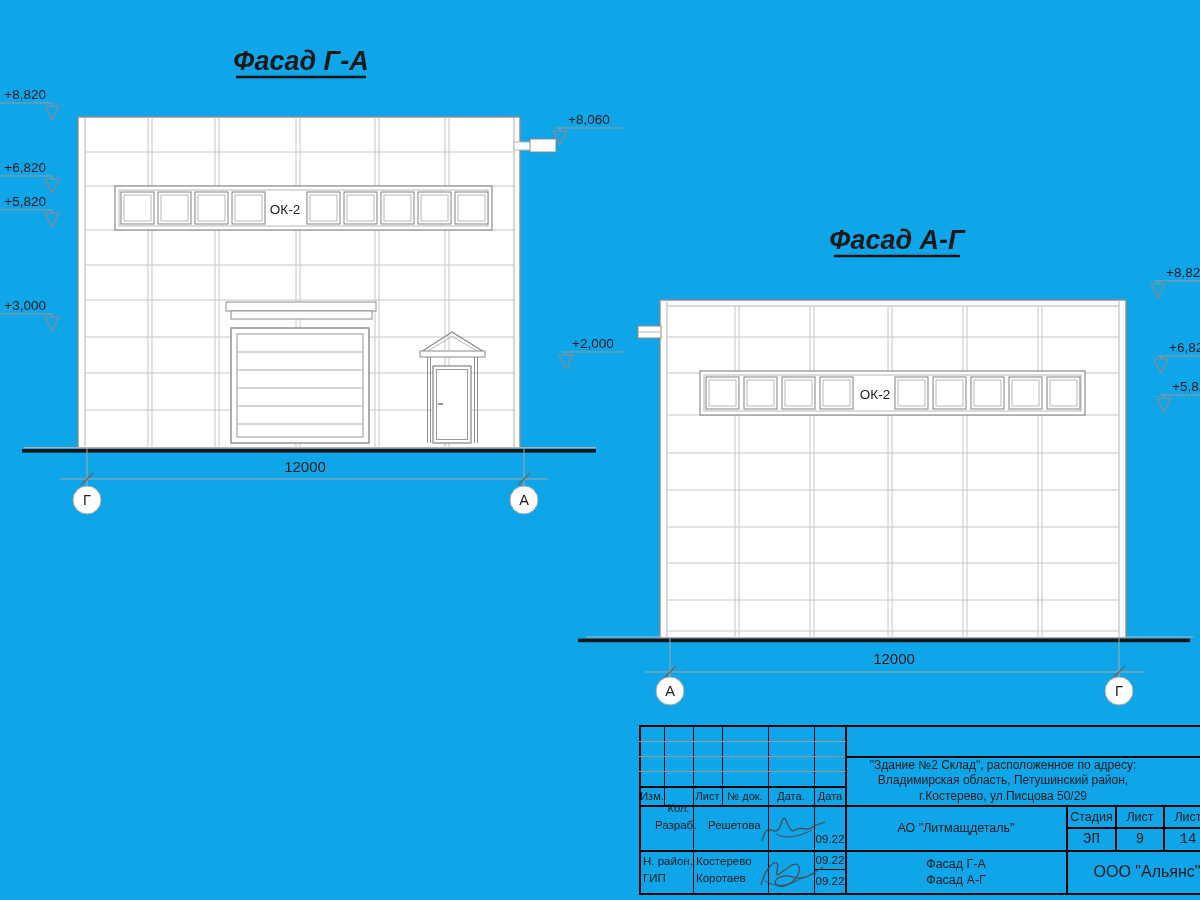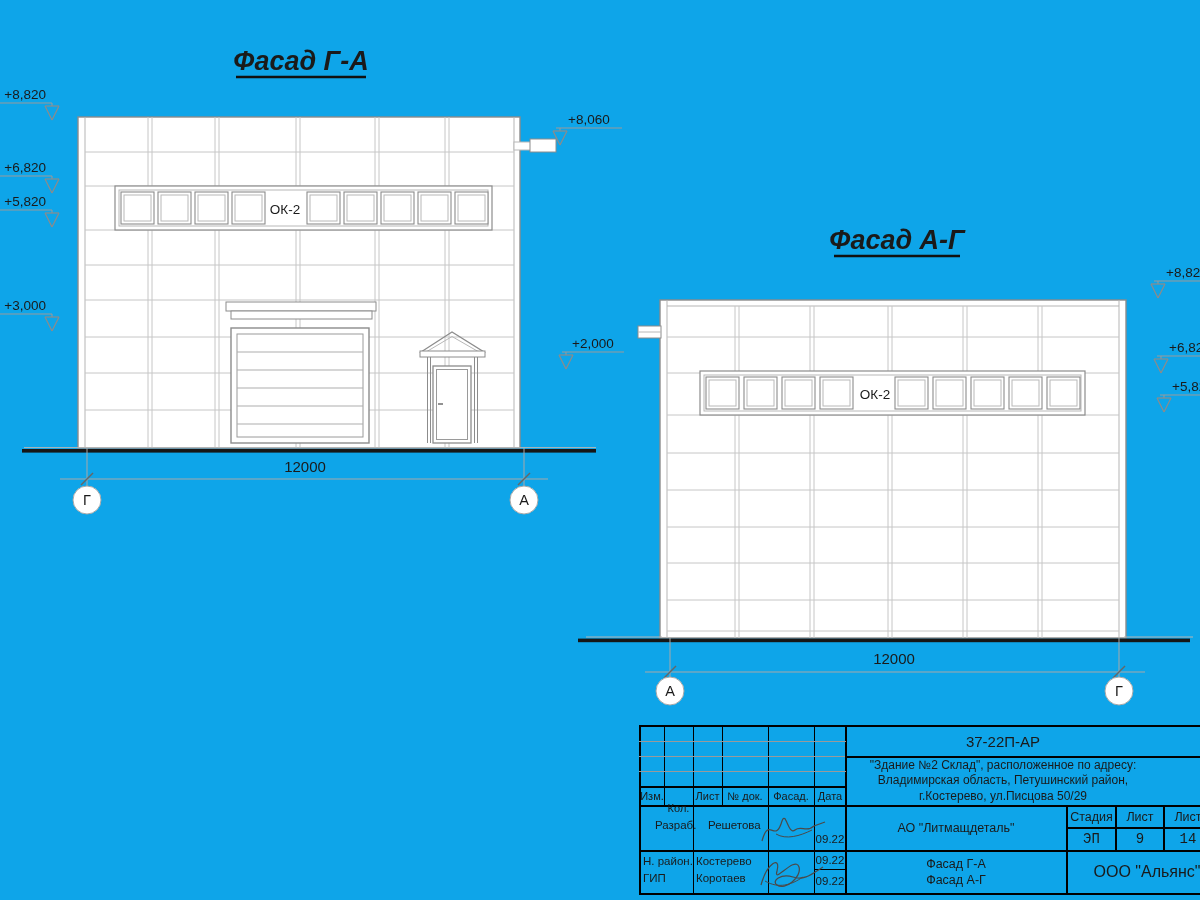--- a/index.html
+++ b/index.html
@@ -286,21 +286,21 @@
   <div class="ln" style="left:206px;top:31px;width:355px;height:2px;"></div>
   <div class="ln" style="left:0;top:80px;width:561px;height:2px;"></div>
   <div class="ln" style="left:427px;top:102px;width:134px;height:2px;"></div>
   <div class="ln" style="left:0;top:125px;width:561px;height:2px;"></div>
   <div class="ln" style="left:175px;top:144px;width:32px;height:1px;"></div>
 
   <div class="cell f11" style="left:1px;top:62px;width:24px;height:18px;">Изм.</div>
   <div class="cell f11" style="left:25px;top:74px;width:29px;height:18px;">Кол.</div>
   <div class="cell f11" style="left:54px;top:62px;width:29px;height:18px;">Лист</div>
   <div class="cell f11" style="left:83px;top:62px;width:46px;height:18px;">№ док.</div>
-  <div class="cell f11" style="left:129px;top:62px;width:46px;height:18px;">Фасад.</div>
+  <div class="cell f11" style="left:129px;top:62px;width:46px;height:18px;">Дата.</div>
   <div class="cell f11" style="left:175px;top:62px;width:32px;height:18px;">Дата</div>
 
   <div class="cell left top f115" style="left:4px;top:94px;width:50px;height:30px;">Разраб.</div>
   <div class="cell left top f115" style="left:57px;top:94px;width:70px;height:30px;">Решетова</div>
   <div class="cell f115" style="left:175px;top:103px;width:32px;height:22px;">09.22</div>
 
   <div class="cell left f115" style="left:4px;top:128px;width:52px;height:16px;">Н. район.</div>
   <div class="cell left f115" style="left:57px;top:128px;width:72px;height:16px;">Костерево</div>
   <div class="cell f115" style="left:175px;top:126px;width:32px;height:18px;">09.22</div>
 
@@ -310,21 +310,20 @@
 
   <svg class="sig" style="left:115px;top:82px;" width="75" height="43">
     <path d="M8,34 C15,8 21,38 28,14 C32,3 34,29 41,23 C47,18 53,26 60,19 L71,15" fill="none" stroke="#4a4a4a" stroke-width="1.2"></path>
     <path d="M22,27 C32,33 46,29 58,23" fill="none" stroke="#4a4a4a" stroke-width="1"></path>
   </svg>
   <svg class="sig" style="left:112px;top:126px;" width="80" height="42">
     <path d="M10,34 C16,12 30,4 26,20 C22,34 44,4 48,16 C51,26 34,40 26,34 C20,30 30,22 42,26 C54,30 62,22 72,16" fill="none" stroke="#4a4a4a" stroke-width="1.2"></path>
     <path d="M14,30 C28,38 40,34 52,26" fill="none" stroke="#4a4a4a" stroke-width="1"></path>
   </svg>
 
-  <div class="cell f15" style="left:207px;top:2px;width:314px;height:29px;">37-22П-АР</div>
   <div class="cell f12" style="left:207px;top:32px;width:314px;height:48px;flex-direction:column;">
     <div>"Здание №2 Склад", расположенное по адресу:</div>
     <div>Владимирская область, Петушинский район,</div>
     <div>г.Костерево, ул.Писцова 50/29</div>
   </div>
   <div class="cell f125" style="left:207px;top:81px;width:220px;height:44px;">АО "Литмащдеталь"</div>
 
   <div class="cell f125" style="left:429px;top:81px;width:47px;height:21px;">Стадия</div>
   <div class="cell f125" style="left:478px;top:81px;width:46px;height:21px;">Лист</div>
   <div class="cell f125" style="left:526px;top:81px;width:46px;height:21px;">Лист</div>

